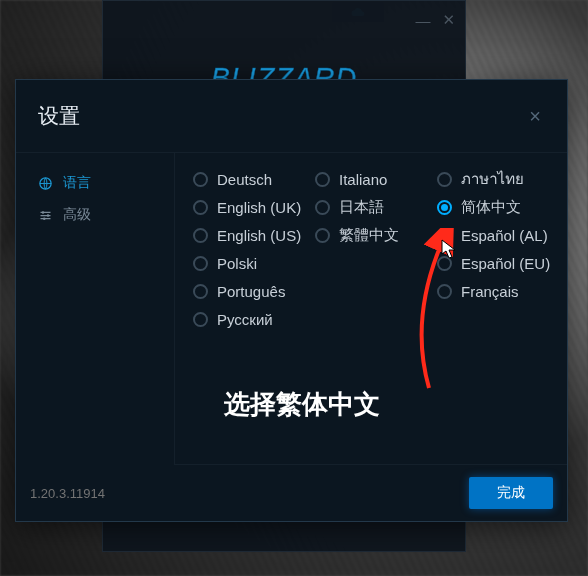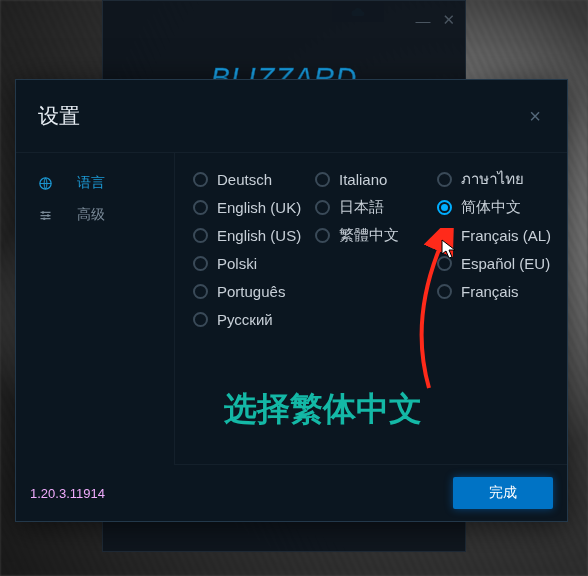--- a/index.html
+++ b/index.html
@@ -54,21 +54,21 @@
     height: 73px; display:flex; align-items:center; justify-content:space-between;
     padding: 0 22px; border-bottom: 1px solid #14202b;
   }
   .modal-title { color:#e8eef4; font-size:21px; font-weight:400;}
   .modal-close { color:#54687a; font-size:20px; cursor:pointer; padding:4px;}
   .modal-body { flex:1; display:flex; }
   .sidebar {
     width: 170px; padding: 14px 0;
   }
   .sidebar-item {
-    display:flex; align-items:center; gap:24px; padding: 7px 22px;
+    display:flex; align-items:center; gap:10px; padding: 7px 22px;
     color:#7a8a98; font-size:14px; cursor:pointer;
   }
   .sidebar-item.active { color:#1c9ad6; }
   .sidebar-item .sicon { width:15px; height:15px; display:flex; align-items:center; justify-content:center;}
   .content {
     flex:1; border-left: 1px solid #14202b; padding: 12px 8px 12px 18px;
     border-bottom: 1px solid #14202b;
     display:flex; flex-direction:column;
   }
   .radio-grid {
@@ -83,29 +83,29 @@
     border: 2px solid #3a4a58; background:transparent; position:relative; flex-shrink:0;
   }
   .radio-item.selected .radio { border-color:#00aeff; }
   .radio-item.selected .radio::after {
     content:""; position:absolute; inset:2px; border-radius:50%; background:#00aeff;
   }
   .modal-footer {
     height: 56px; display:flex; align-items:center; justify-content:space-between;
     padding: 0 14px 0 14px;
   }
-  .version { color:#f0abfc; font-size:13px; }
+  .version { color:#737373; font-size:13px; }
   .done-btn {
-    background:#0073c5; color:#fff; border:none; padding: 7px 36px;
+    background:#0073c5; color:#fff; border:none; padding: 7px 28px;
     font-size:14px; border-radius:2px; cursor:pointer;
     box-shadow: 0 0 8px rgba(0,140,255,0.4);
   }
   .annotation {
     position:absolute; left: 224px; top: 387px;
-    color:#14b8a6; font-size:33px; font-weight:600;
+    color:#ffffff; font-size:26px; font-weight:600;
     font-family: "SimSun","Microsoft YaHei",serif;
     pointer-events:none;
     text-align:right;
   }
   .arrow {
     position:absolute; left: 399px; top: 228px; width: 100px; height: 170px;
     pointer-events:none;
   }
   .cursor {
     position:absolute; left: 441px; top: 239px; width:18px; height:22px; pointer-events:none;
@@ -199,21 +199,21 @@
           <div class="radio-item">
             <span class="radio"></span>
             <span>English (US)</span>
           </div>
           <div class="radio-item">
             <span class="radio"></span>
             <span>繁體中文</span>
           </div>
           <div class="radio-item">
             <span class="radio"></span>
-            <span>Français (AL)</span>
+            <span>Español (AL)</span>
           </div>
           <div class="radio-item">
             <span class="radio"></span>
             <span>Polski</span>
           </div>
           <div></div>
           <div class="radio-item">
             <span class="radio"></span>
             <span>Español (EU)</span>
           </div>

